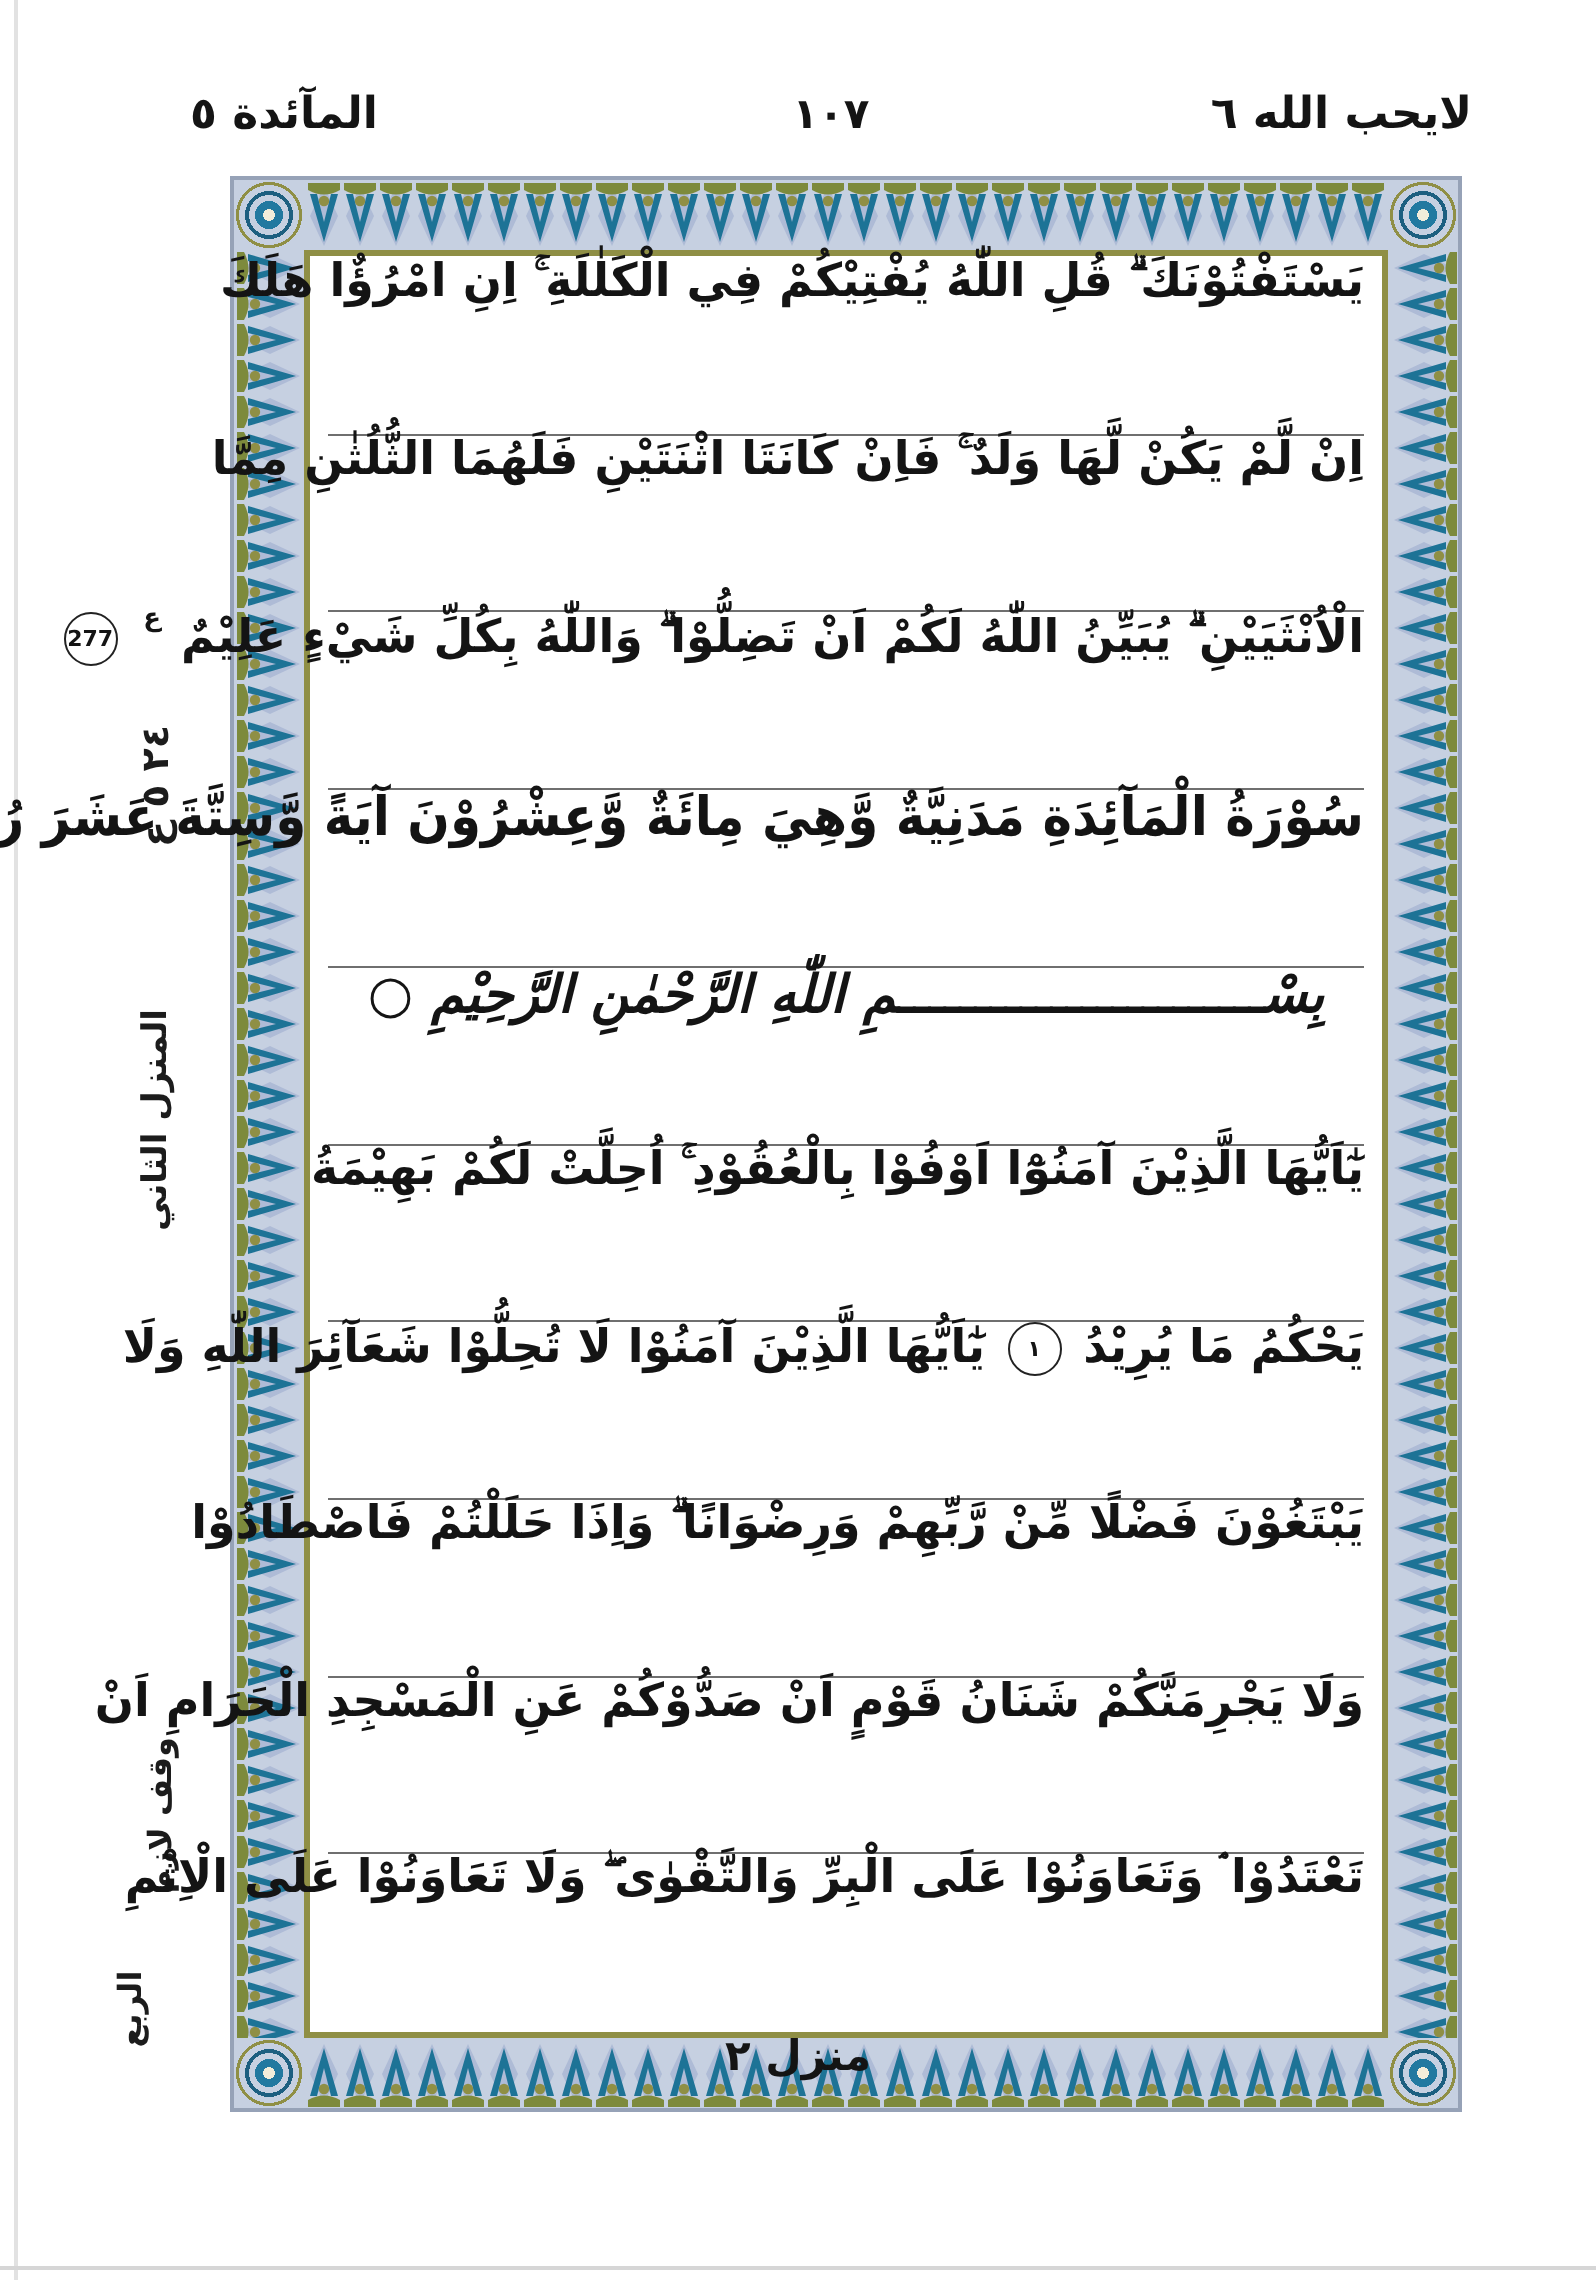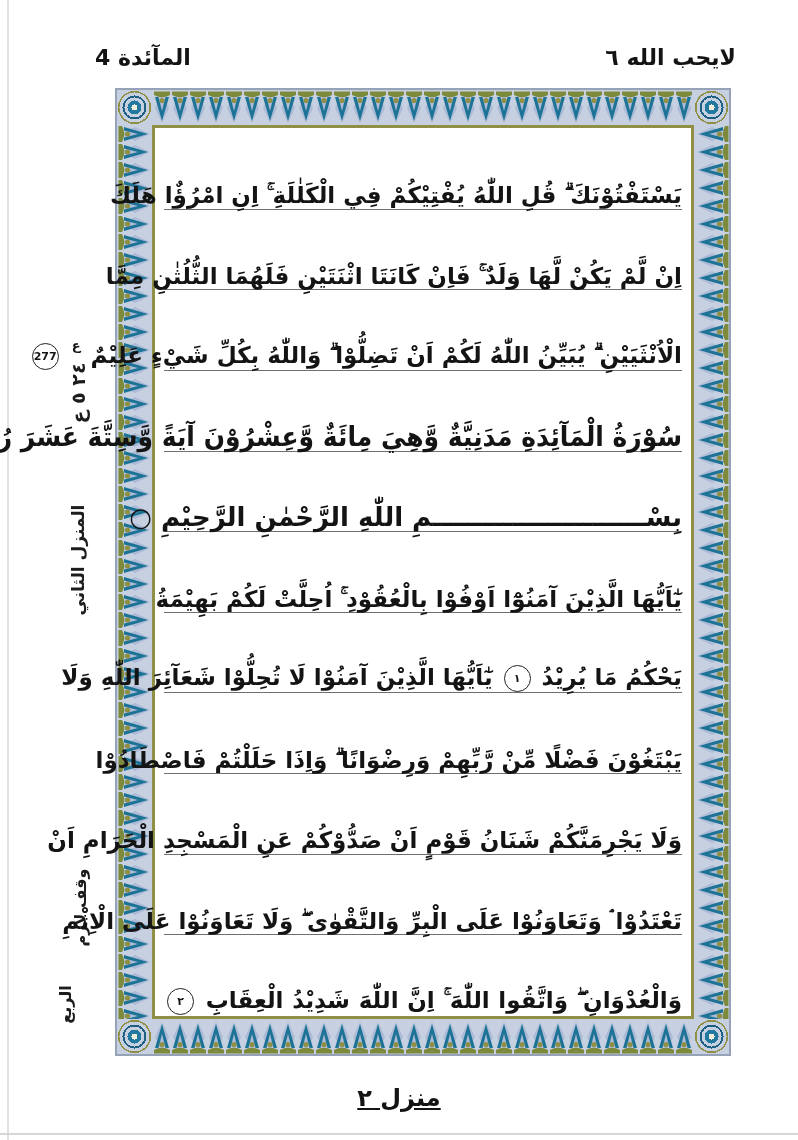--- a/index.html
+++ b/index.html
@@ -49,34 +49,34 @@
   .corner.tl{top:0;left:0}.corner.tr{top:0;right:0}
   .corner.bl{bottom:0;left:0}.corner.br{bottom:0;right:0}
 
   
   .text-area{
     position:absolute;inset:35px;background:#ffffff;
     border:3px solid #8f8f45;box-sizing:border-box;
     display:flex;flex-direction:column;padding:1px 9px;
   }
   .row{
-    flex:1;display:flex;align-items:flex-end;min-height:0;
+    flex:1;display:flex;align-items:flex-start;min-height:0;
     border-bottom:1px solid #6f6f6f;
   }
   .row:last-child{border-bottom:none;}
   .row-text{
     display:block;width:100%;direction:rtl;
     font-size:23px;font-weight:bold;line-height:1.1;white-space:nowrap;
     text-align:justify;text-align-last:justify;
   }
   .row.banner .row-text{
     text-align:center;text-align-last:center;font-size:25px;
     letter-spacing:-1px;transform:scaleY(1.08);
   }
-  .row.bismillah .row-text{text-align:center;text-align-last:center;font-size:26px;}
+  .row.bismillah .row-text{text-align:center;text-align-last:center;font-size:26px;font-style:italic;}
   .ayah-marker{
     display:inline-flex;align-items:center;justify-content:center;
     width:25px;height:25px;border:1.6px solid #222;border-radius:50%;
     font-size:11px;font-weight:bold;vertical-align:middle;margin:0 3px;
     line-height:1;
   }
   .ruku-symbol{
     display:inline-block;font-size:13px;position:relative;top:-13px;margin:0 2px;
   }
 
@@ -86,42 +86,43 @@
     direction:rtl;text-align:center;font-weight:bold;color:#1c1c1c;
     white-space:nowrap;
   }
   .note-ruku{left:20px;top:382px;width:116px;font-size:19px;}
   .note-manzil{left:8px;top:550px;width:140px;font-size:17px;}
   .note-waqf{left:30px;top:898px;width:100px;font-size:16px;}
   .note-rub{left:25px;top:995px;width:80px;font-size:16px;}
 
   
   .page-footer{
-    position:absolute;left:0;right:0;top:1084px;text-align:center;
-    font-size:24px;font-weight:bold;direction:rtl;text-decoration:underline;
+    position:absolute;left:0;right:0;top:1016px;text-align:center;
+    font-size:21px;font-weight:bold;direction:rtl;
   }
 </style>
 </head>
 <body>
 
 <svg width="0" height="0" style="position:absolute" aria-hidden="true">
   <symbol id="tulip-motif" viewBox="0 0 18 34">
     <path d="M9 2 L16 17 L9 32 L2 17 Z" fill="#aebbd6"></path>
     <path d="M9 4 L16 28 L12.5 28 L9 14 L5.5 28 L2 28 Z" fill="#1d7396"></path>
     <circle cx="9" cy="24.5" r="2.6" fill="#8f8f45"></circle>
     <path d="M1 30 Q9 25.5 17 30 L17 33.5 L1 33.5 Z" fill="#7d8a3c"></path>
   </symbol>
 </svg>
 
 <div class="scan-edge-left"></div>
 <div class="scan-edge-bottom"></div>
 
 <div class="page-header">
   <span>لايحب الله ٦</span>
-  <span>المآئدة 4</span>
+  <span class="center">١٠٧</span>
+  <span>المآئدة ٥</span>
 </div>
 
 <div class="margin-note note-ruku">٢٤ ٥ ع</div>
 <div class="margin-note note-manzil">المنزل الثاني</div>
 <div class="margin-note note-waqf">وقف لازم</div>
 <div class="margin-note note-rub">الربع</div>
 
 <div class="frame">
   <div class="strip h top">
       <span class="m">
@@ -1008,22 +1009,16 @@
       </div>
     <div class="row">
         <div class="row-text"><span>يَبْتَغُوْنَ فَضْلًا مِّنْ رَّبِّهِمْ وَرِضْوَانًا ۗ وَاِذَا حَلَلْتُمْ فَاصْطَادُوْا</span></div>
       </div>
     <div class="row">
         <div class="row-text"><span>وَلَا يَجْرِمَنَّكُمْ شَنَانُ قَوْمٍ اَنْ صَدُّوْكُمْ عَنِ الْمَسْجِدِ الْحَرَامِ اَنْ</span></div>
       </div>
     <div class="row">
         <div class="row-text"><span>تَعْتَدُوْا ۘ وَتَعَاوَنُوْا عَلَى الْبِرِّ وَالتَّقْوٰى ۖ وَلَا تَعَاوَنُوْا عَلَى الْاِثْمِ</span></div>
       </div>
-    <div class="row">
-        <div class="row-text">
-      <span>وَالْعُدْوَانِ ۖ وَاتَّقُوا اللّٰهَ ۚ اِنَّ اللّٰهَ شَدِيْدُ الْعِقَابِ</span>
-      <span class="ayah-marker">٢</span>
-    </div>
-      </div>
   </div>
 </div>
 
 <div class="page-footer">منزل ٢</div>
 
 </body></html>

